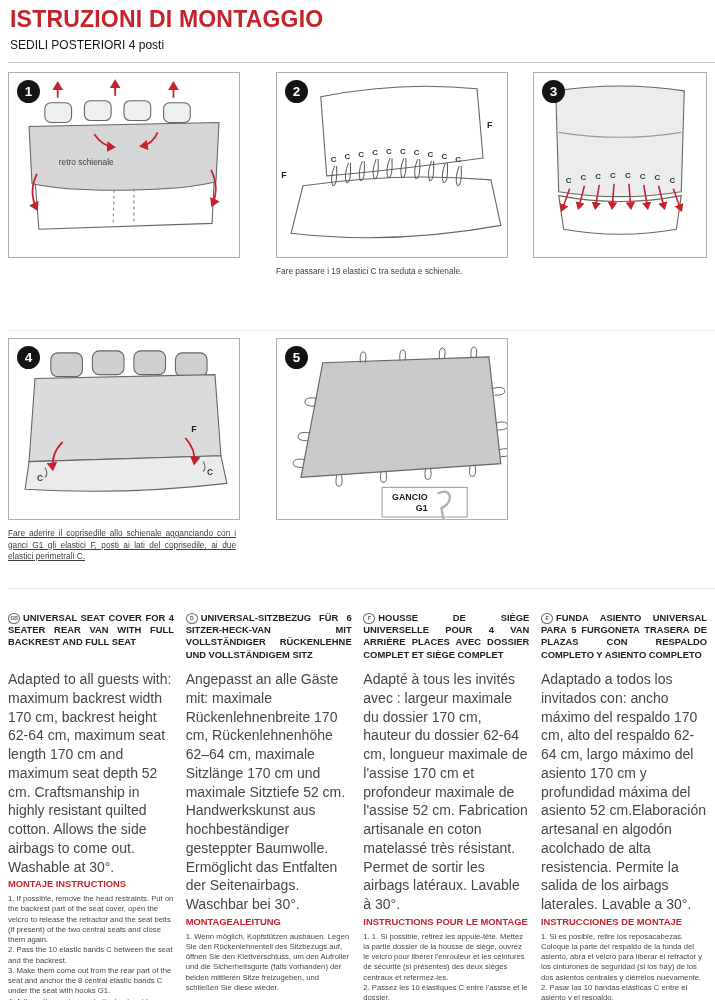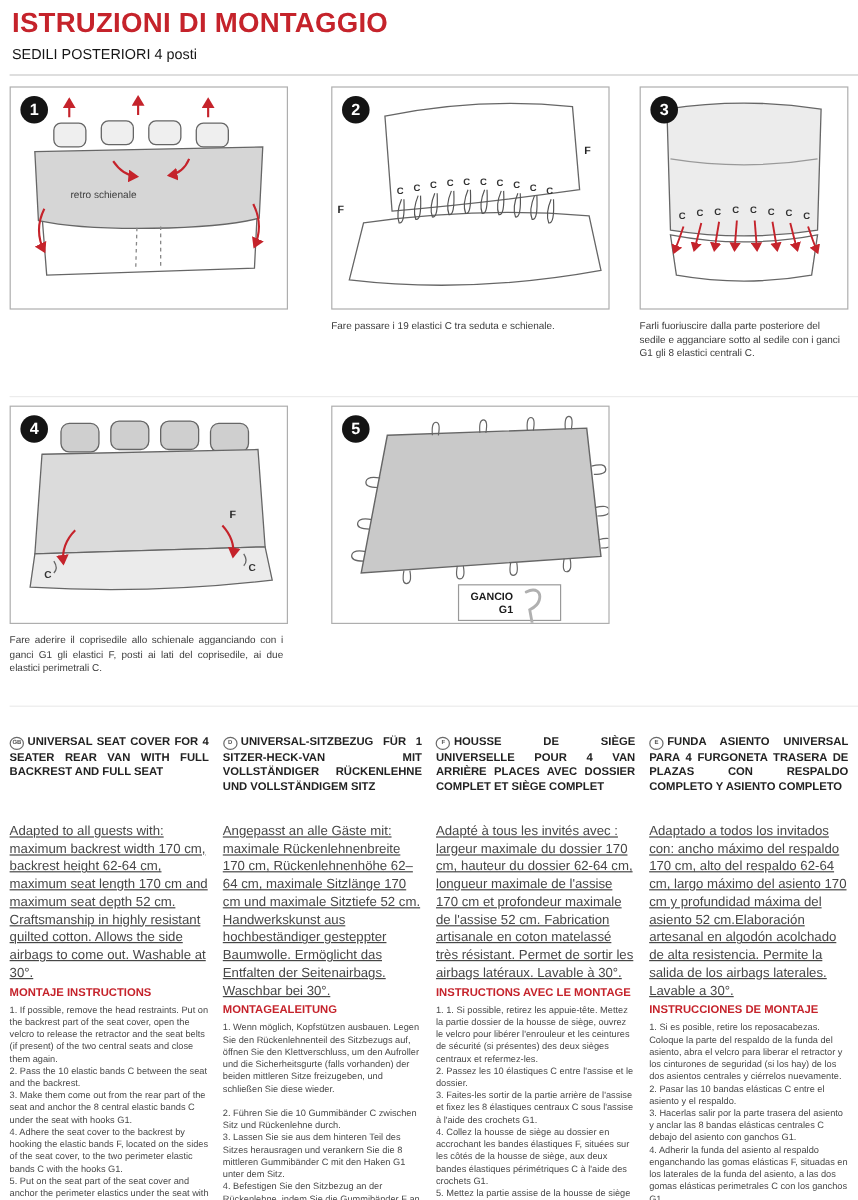--- a/index.html
+++ b/index.html
@@ -15,31 +15,31 @@
   .rule.faint { border-top:1px solid #ececec; }
 
   .panel { position:absolute; border:1px solid #aeaeae; background:#fff; box-sizing:border-box; }
   .panel svg { position:absolute; left:0; top:0; width:100%; height:100%; font-family:inherit; }
   .badge {
     position:absolute; top:7px; left:8px; width:23px; height:23px; border-radius:50%;
     background:#141414; color:#fff; font-size:13.5px; font-weight:bold;
     display:flex; align-items:center; justify-content:center; z-index:2;
   }
   .caption { position:absolute; font-size:8.3px; line-height:1.4; color:#3d3d3d; }
-  .caption.j { text-align:justify; }
+  .caption.j { text-align:justify;text-decoration:underline; }
 
   .langs { position:absolute; left:8px; top:612px; width:699px; display:flex; justify-content:space-between; }
   .lang-col { width:166px; }
   .lang-head { font-size:9.4px; font-weight:bold; color:#222; line-height:1.3; text-align:justify; min-height:52px; }
   .code {
     display:inline-block; min-width:8px; padding:0 1px; height:9px; line-height:9px;
     border:1px solid #6a6a6a; border-radius:50%; font-size:5px; font-weight:bold; color:#555;
     text-align:center; vertical-align:1px; margin-right:3px; letter-spacing:-.2px;
   }
-  .lang-desc { margin-top:22px; font-size:11px; line-height:1.34; color:#474747; min-height:92px;text-decoration:underline; }
+  .lang-desc { margin-top:6px; font-size:14px; line-height:1.34; color:#474747; min-height:92px; }
   .lang-inst-title { color:var(--accent); font-weight:bold; font-size:9.4px; margin:2px 0 5px; }
   .lang-inst { font-size:7.7px; line-height:1.33; color:#474747; white-space:pre-line; }
 </style>
 </head>
 <body>
 
 <div class="page">
 
   <div class="hdr">
     <div class="title">ISTRUZIONI DI MONTAGGIO</div>
@@ -143,21 +143,20 @@
         <path d="M51,114 q-3,12 -6,23" marker-end="url(#ar3)"></path>
         <path d="M66,113 q-2,12 -4,24" marker-end="url(#ar3)"></path>
         <path d="M81,112 q-1,12 -2,25" marker-end="url(#ar3)"></path>
         <path d="M96,112 q1,12 2,25" marker-end="url(#ar3)"></path>
         <path d="M111,113 q2,12 4,24" marker-end="url(#ar3)"></path>
         <path d="M126,114 q3,12 6,23" marker-end="url(#ar3)"></path>
         <path d="M141,117 q4,12 8,22" marker-end="url(#ar3)"></path>
       </g>
     </svg>
   </div>
-  <div class="caption" style="left:533px;top:266px;width:172px">Farli fuoriuscire dalla parte posteriore del sedile e agganciare sotto al sedile con i ganci G1 gli 8 elastici centrali C.</div>
 
   <div class="rule faint" style="top:330px"></div>
 
   <div class="panel" style="left:8px;top:338px;width:232px;height:182px">
     <div class="badge">4</div>
     <svg viewBox="0 0 232 182">
       <defs>
           <marker id="ar4" markerWidth="6" markerHeight="6" refX="4" refY="3" orient="auto">
             <path d="M0,0 L5,3 L0,6 Z" fill="#c5232b"></path>
           </marker>
@@ -226,48 +225,48 @@
       <div class="lang-inst-title">MONTAJE INSTRUCTIONS</div>
       <div class="lang-inst">1. If possible, remove the head restraints. Put on the backrest part of the seat cover, open the velcro to release the retractor and the seat belts (if present) of the two central seats and close them again.
 2. Pass the 10 elastic bands C between the seat and the backrest.
 3. Make them come out from the rear part of the seat and anchor the 8 central elastic bands C under the seat with hooks G1.
 4. Adhere the seat cover to the backrest by hooking the elastic bands F, located on the sides of the seat cover, to the two perimeter elastic bands C with the hooks G1.
 5. Put on the seat part of the seat cover and anchor the perimeter elastics under the seat with the G1 hooks.</div>
     </div>
 
     <div class="lang-col">
       <div class="lang-head">
-        <span class="code">D</span><span>UNIVERSAL-SITZBEZUG FÜR 1 SITZER-HECK-VAN MIT VOLLSTÄNDIGER RÜCKENLEHNE UND VOLLSTÄNDIGEM SITZ</span>
+        <span class="code">D</span><span>UNIVERSAL-SITZBEZUG FÜR 6 SITZER-HECK-VAN MIT VOLLSTÄNDIGER RÜCKENLEHNE UND VOLLSTÄNDIGEM SITZ</span>
       </div>
       <div class="lang-desc">Angepasst an alle Gäste mit: maximale Rückenlehnenbreite 170 cm, Rückenlehnenhöhe 62–64 cm, maximale Sitzlänge 170 cm und maximale Sitztiefe 52 cm. Handwerkskunst aus hochbeständiger gesteppter Baumwolle. Ermöglicht das Entfalten der Seitenairbags. Waschbar bei 30°.</div>
       <div class="lang-inst-title">MONTAGEALEITUNG</div>
       <div class="lang-inst">1. Wenn möglich, Kopfstützen ausbauen. Legen Sie den Rückenlehnenteil des Sitzbezugs auf, öffnen Sie den Klettverschluss, um den Aufroller und die Sicherheitsgurte (falls vorhanden) der beiden mittleren Sitze freizugeben, und schließen Sie diese wieder.
 
 2. Führen Sie die 10 Gummibänder C zwischen Sitz und Rückenlehne durch.
 3. Lassen Sie sie aus dem hinteren Teil des Sitzes herausragen und verankern Sie die 8 mittleren Gummibänder C mit den Haken G1 unter dem Sitz.
 4. Befestigen Sie den Sitzbezug an der Rückenlehne, indem Sie die Gummibänder F an den Seiten des Sitzbezugs mit den Haken G1 an den beiden umlaufenden Gummibändern C einhaken.
 5. Setzen Sie den Sitzteil des Sitzbezugs auf und verankern Sie die Umfangsgummis mit den G1-Haken unter dem Sitz.</div>
     </div>
 
     <div class="lang-col">
       <div class="lang-head">
         <span class="code">F</span><span>HOUSSE DE SIÈGE UNIVERSELLE POUR 4 VAN ARRIÈRE PLACES AVEC DOSSIER COMPLET ET SIÈGE COMPLET</span>
       </div>
       <div class="lang-desc">Adapté à tous les invités avec : largeur maximale du dossier 170 cm, hauteur du dossier 62-64 cm, longueur maximale de l'assise 170 cm et profondeur maximale de l'assise 52 cm. Fabrication artisanale en coton matelassé très résistant. Permet de sortir les airbags latéraux. Lavable à 30°.</div>
-      <div class="lang-inst-title">INSTRUCTIONS AVEC LE MONTAGE</div>
+      <div class="lang-inst-title">INSTRUCTIONS POUR LE MONTAGE</div>
       <div class="lang-inst">1. 1. Si possible, retirez les appuie-tête. Mettez la partie dossier de la housse de siège, ouvrez le velcro pour libérer l'enrouleur et les ceintures de sécurité (si présentes) des deux sièges centraux et refermez-les.
 2. Passez les 10 élastiques C entre l'assise et le dossier.
 3. Faites-les sortir de la partie arrière de l'assise et fixez les 8 élastiques centraux C sous l'assise à l'aide des crochets G1.
 4. Collez la housse de siège au dossier en accrochant les bandes élastiques F, situées sur les côtés de la housse de siège, aux deux bandes élastiques périmétriques C à l'aide des crochets G1.
 5. Mettez la partie assise de la housse de siège et fixez les élastiques périmétriques sous l'assise avec les crochets G1.</div>
     </div>
 
     <div class="lang-col">
       <div class="lang-head">
-        <span class="code">E</span><span>FUNDA ASIENTO UNIVERSAL PARA 4 FURGONETA TRASERA DE PLAZAS CON RESPALDO COMPLETO Y ASIENTO COMPLETO</span>
+        <span class="code">E</span><span>FUNDA ASIENTO UNIVERSAL PARA 5 FURGONETA TRASERA DE PLAZAS CON RESPALDO COMPLETO Y ASIENTO COMPLETO</span>
       </div>
       <div class="lang-desc">Adaptado a todos los invitados con: ancho máximo del respaldo 170 cm, alto del respaldo 62-64 cm, largo máximo del asiento 170 cm y profundidad máxima del asiento 52 cm.Elaboración artesanal en algodón acolchado de alta resistencia. Permite la salida de los airbags laterales. Lavable a 30°.</div>
       <div class="lang-inst-title">INSTRUCCIONES DE MONTAJE</div>
       <div class="lang-inst">1. Si es posible, retire los reposacabezas. Coloque la parte del respaldo de la funda del asiento, abra el velcro para liberar el retractor y los cinturones de seguridad (si los hay) de los dos asientos centrales y ciérrelos nuevamente.
 2. Pasar las 10 bandas elásticas C entre el asiento y el respaldo.
 3. Hacerlas salir por la parte trasera del asiento y anclar las 8 bandas elásticas centrales C debajo del asiento con ganchos G1.
 4. Adherir la funda del asiento al respaldo enganchando las gomas elásticas F, situadas en los laterales de la funda del asiento, a las dos gomas elásticas perimetrales C con los ganchos G1.
 5. Colocar la parte del asiento de la funda del asiento y anclar los elásticos perimetrales debajo del asiento con los ganchos G1.</div>
     </div>
 

